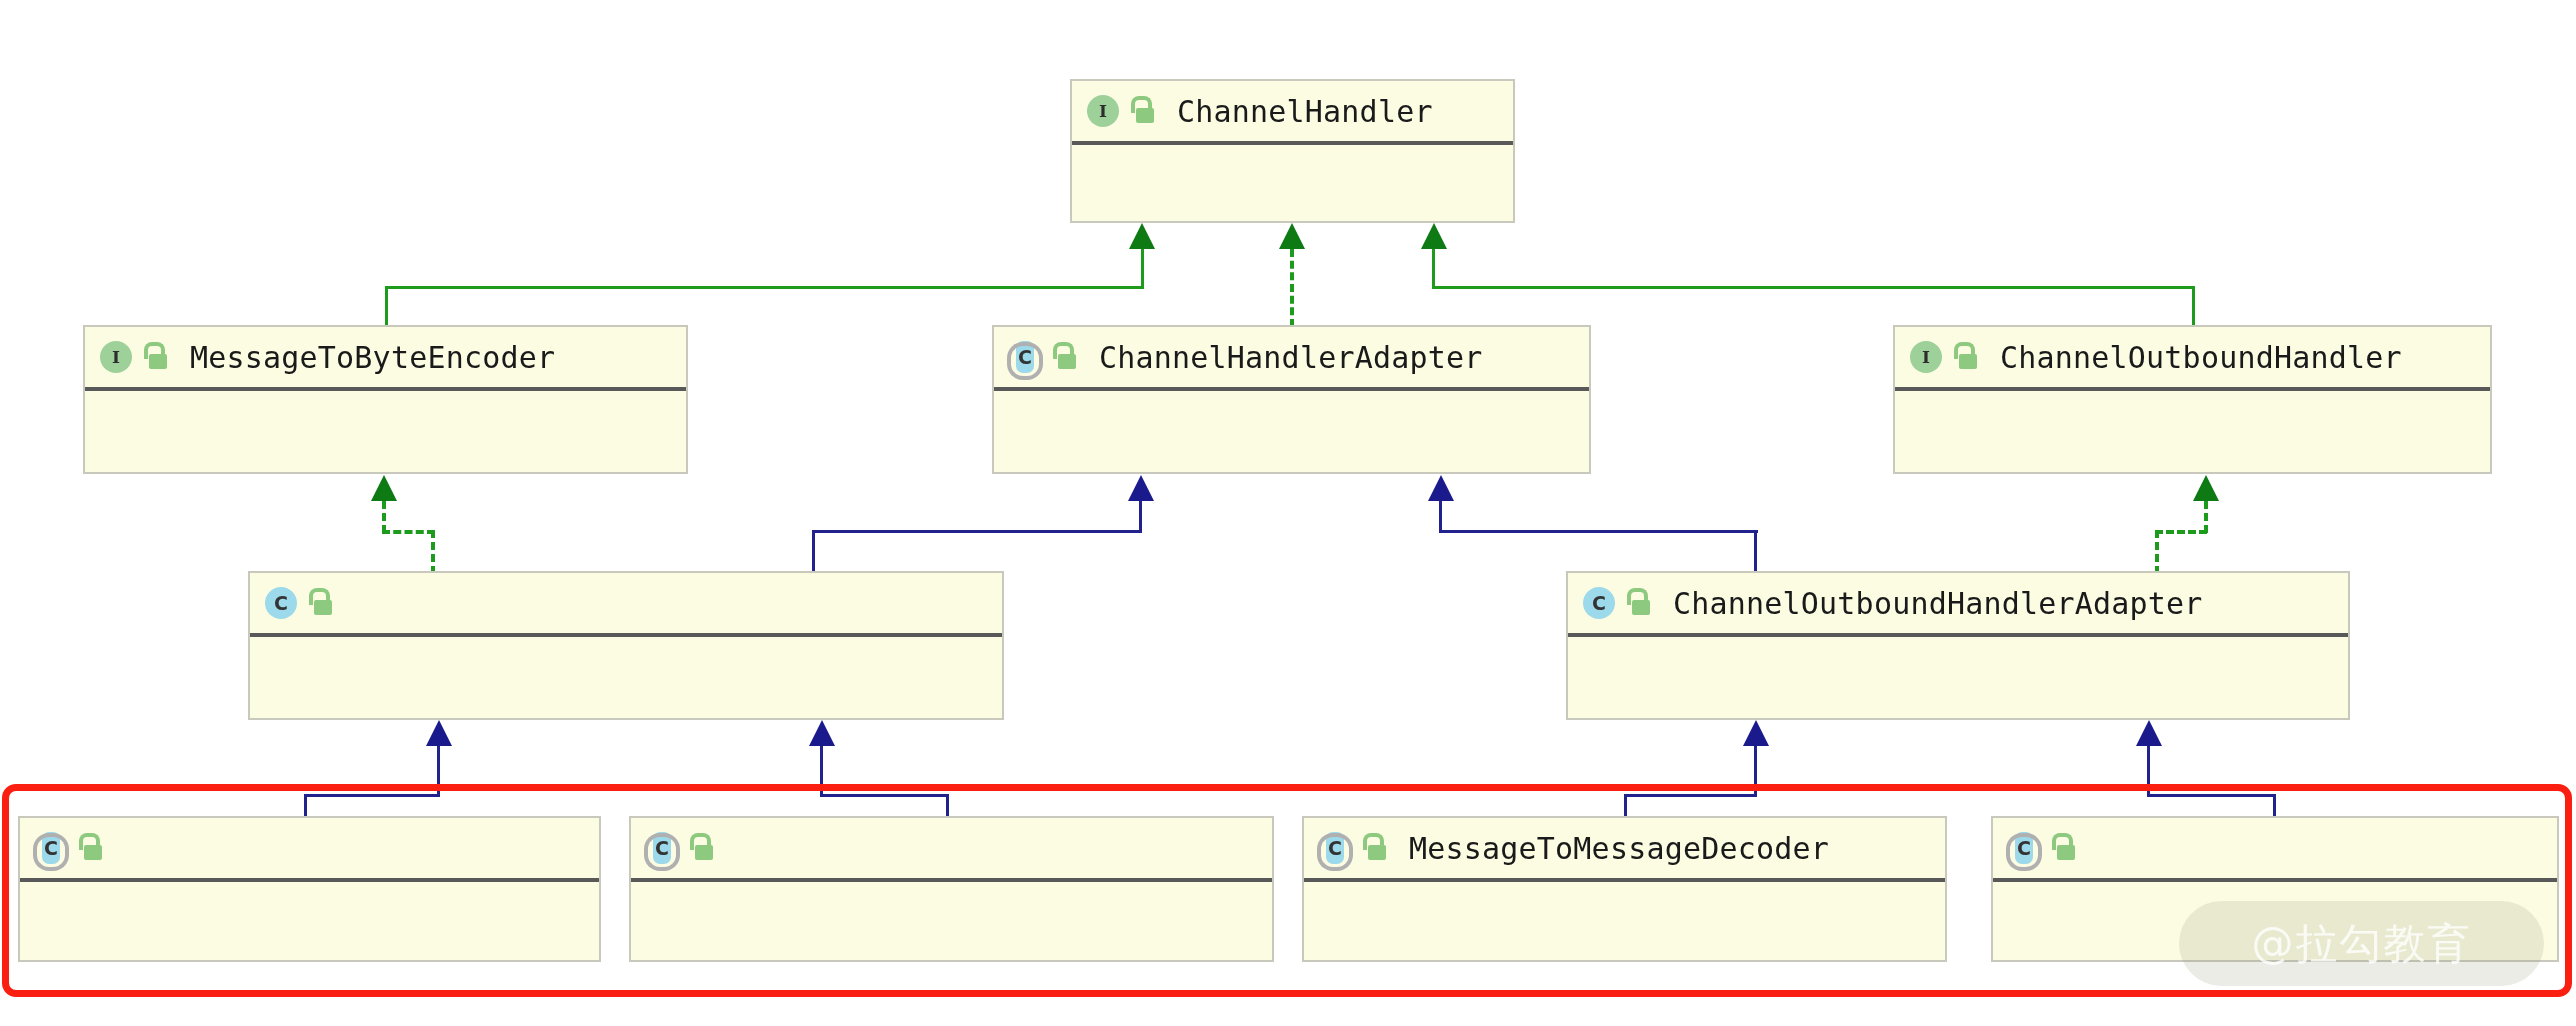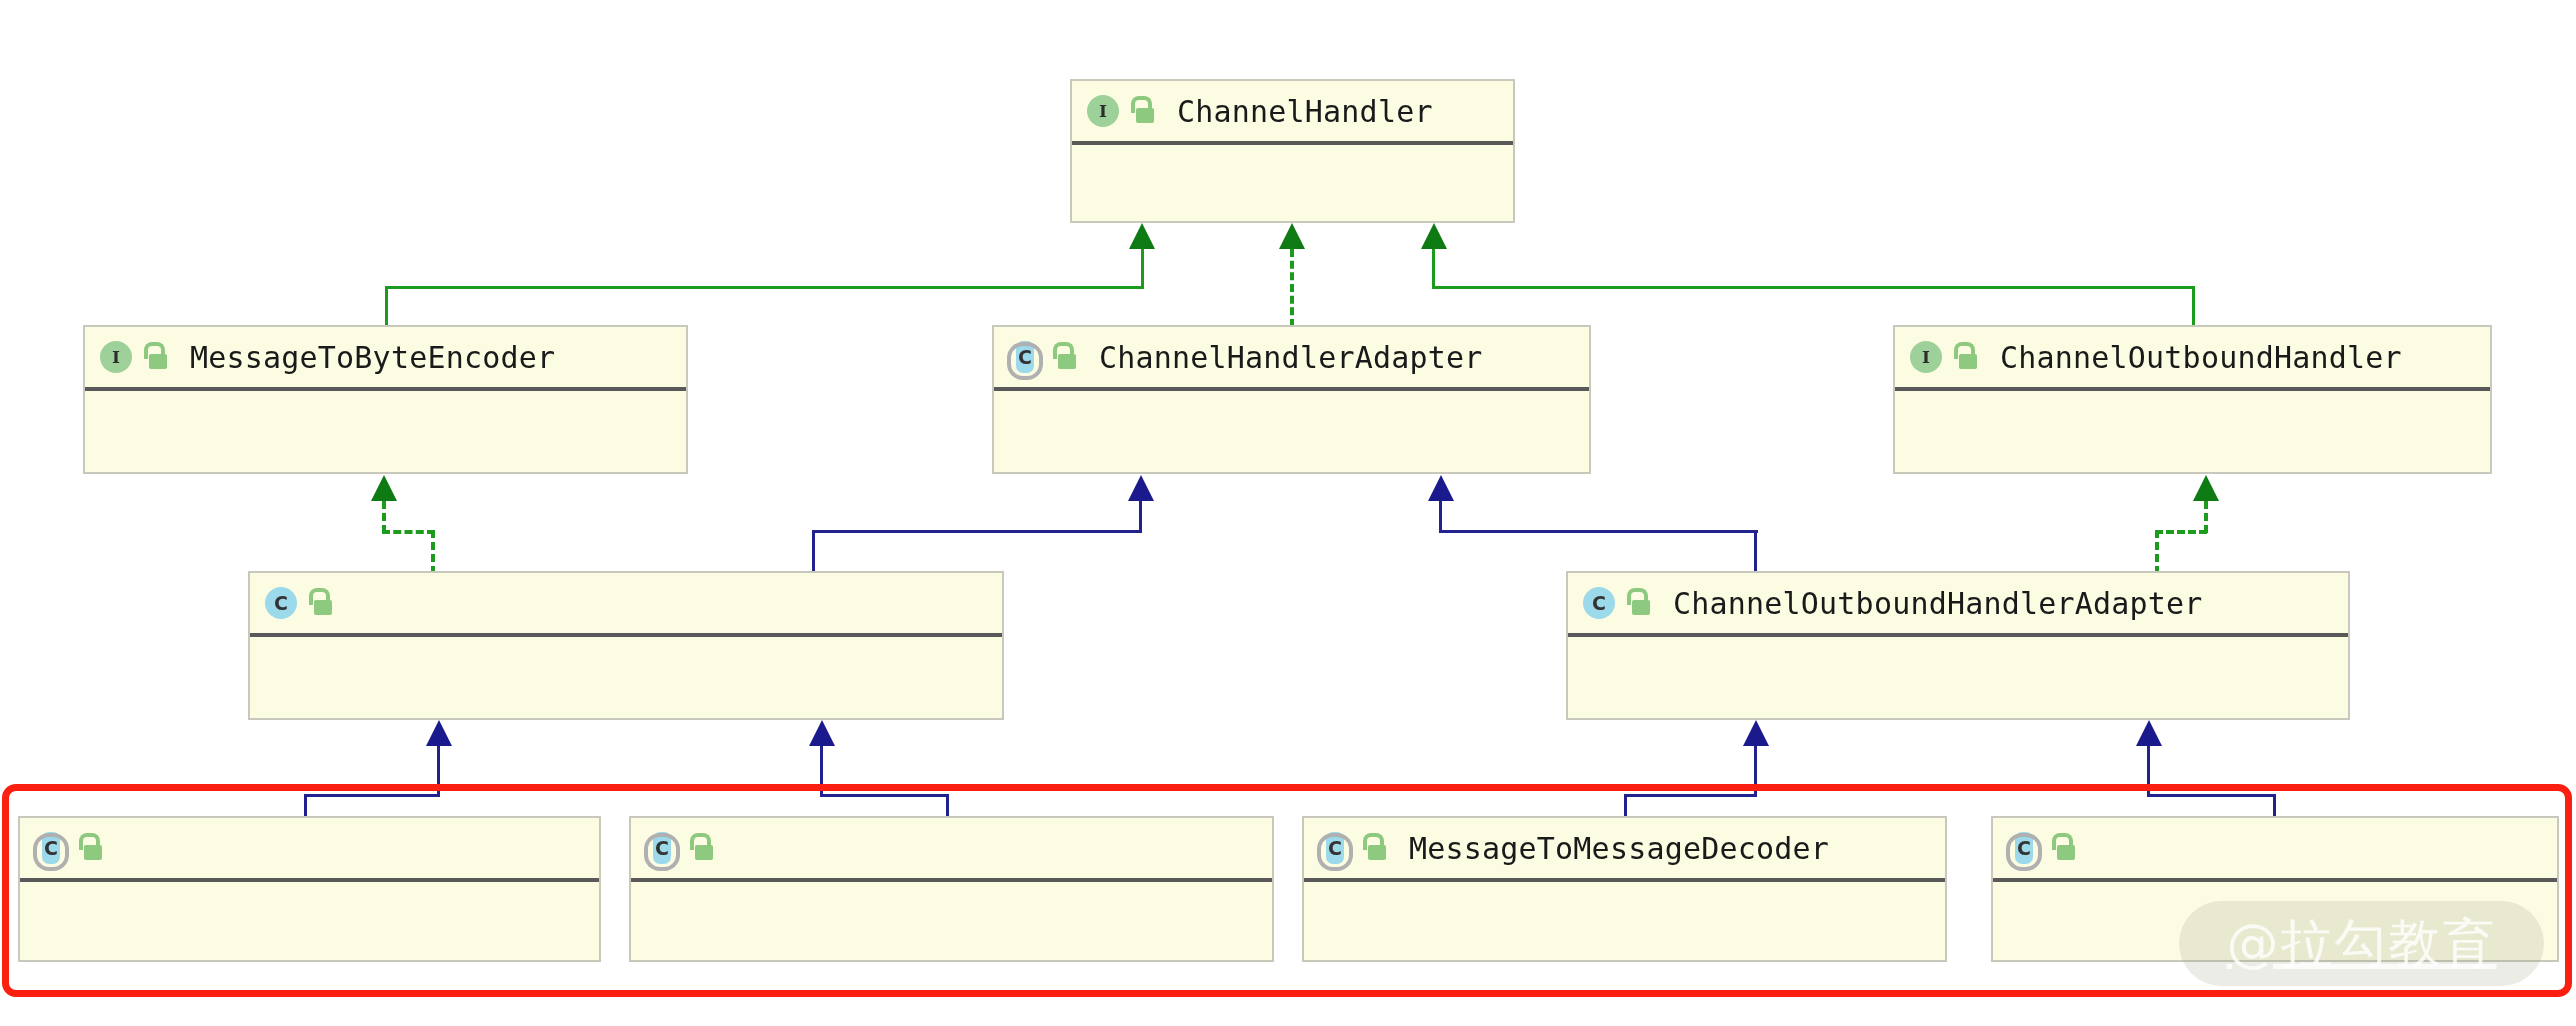--- a/index.html
+++ b/index.html
@@ -161,24 +161,23 @@
 
   
   #watermark{
     position:absolute;
     z-index:9;
     display:flex;align-items:center;justify-content:center;
     background:rgba(150,150,120,0.18);
     border-radius:198px;
     color:rgba(255,255,255,0.80);
     font-family:"DejaVu Sans","Liberation Sans",sans-serif;
-    font-size:52px;
+    font-size:42px;
     letter-spacing:2px;
     white-space:nowrap;
-    text-decoration:underline;
   }
 </style>
 </head>
 <body>
 
 <div id="stage">
 
   <div class="edge v-solid-green" style="left:385px;top:286px;height:42px;"></div>
   <div class="edge h-solid-green" style="left:385px;top:286px;width:759px;"></div>
   <div class="edge v-solid-green" style="left:1141px;top:249px;height:40px;"></div>

